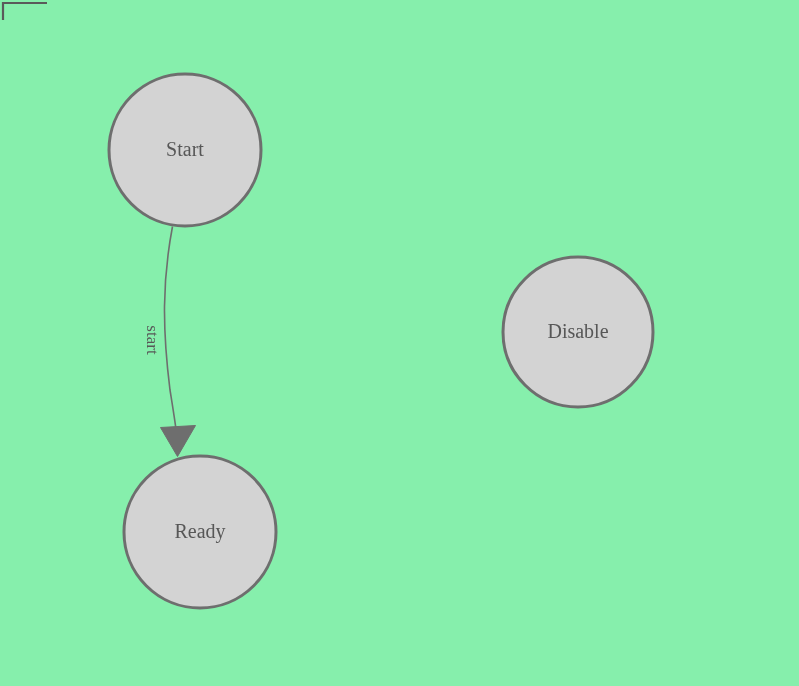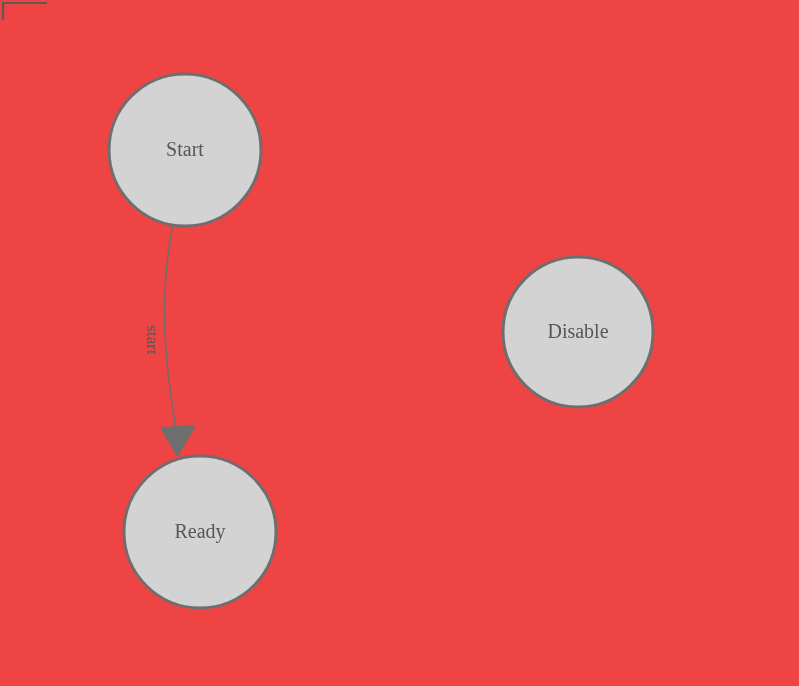--- a/index.html
+++ b/index.html
@@ -8,21 +8,21 @@
     padding: 0;
     background: #ffffff;
   }
   body {
     font-family: "Liberation Serif", "DejaVu Serif", serif;
   }
   #canvas {
     position: relative;
     width: 799px;
     height: 686px;
-    background: #ef4444;
+    background: #86efac;
     overflow: hidden;
   }
   #diagram-svg {
     position: absolute;
     top: 0;
     left: 0;
     width: 799px;
     height: 686px;
     display: block;
   }

